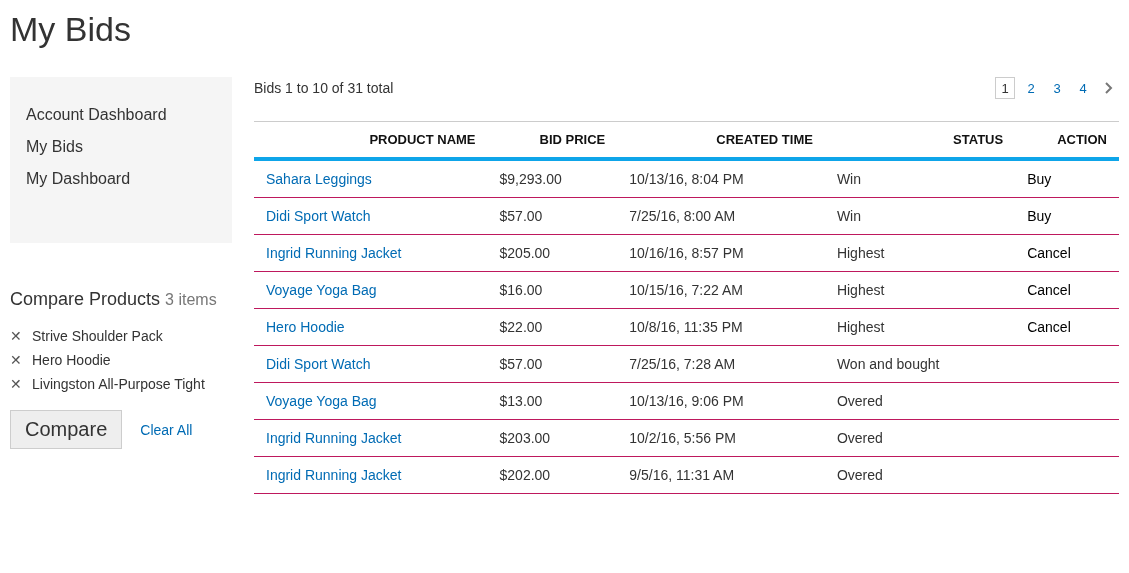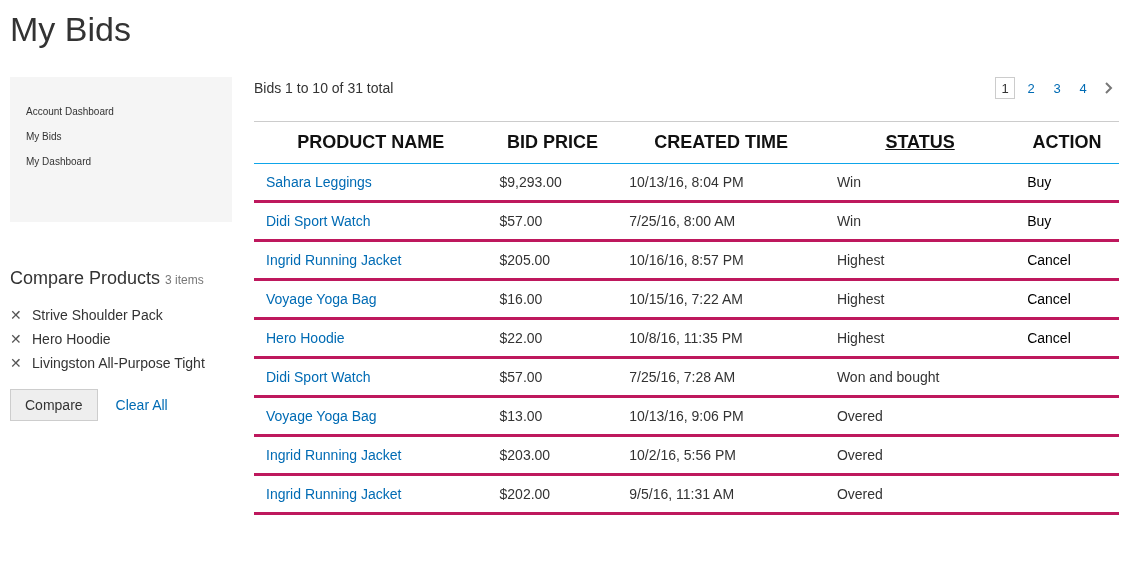--- a/index.html
+++ b/index.html
@@ -26,33 +26,33 @@
     width: 222px;
     flex: 0 0 222px;
   }
   .side-nav {
     background: #f5f5f5;
     padding: 22px 16px 48px 16px;
     margin-bottom: 46px;
   }
   .side-nav .nav-item {
     padding: 7px 0;
-    font-size: 10px;
+    font-size: 16px;
     color: #333;
     cursor: pointer;
   }
   .compare-block {}
   .compare-title {
     font-size: 18px;
     color: #333;
     font-weight: 400;
     margin: 0 0 14px 0;
   }
   .compare-title .count {
-    font-size: 12px;
+    font-size: 16px;
     color: #777;
   }
   .compare-item {
     display: flex;
     align-items: center;
     gap: 8px;
     padding: 4px 0;
     font-size: 14px;
     color: #333;
   }
@@ -70,21 +70,21 @@
   .compare-actions {
     margin-top: 14px;
     display: flex;
     align-items: center;
     gap: 18px;
   }
   .btn {
     background: #eeeeee;
     border: 1px solid #cdcdcd;
     padding: 7px 14px;
-    font-size: 14px;
+    font-size: 20px;
     color: #333;
     cursor: pointer;
   }
   .link {
     color: #006bb4;
     cursor: pointer;
   }
   .main {
     flex: 1;
   }
@@ -126,47 +126,47 @@
     height: 22px;
     display: inline-flex;
     align-items: center;
     justify-content: center;
   }
   table.data-table {
     width: 100%;
     border-collapse: collapse;
   }
   table.data-table thead th {
-    text-align: center;
+    text-align: right;
     font-weight: 700;
-    font-size: 18px;
+    font-size: 13px;
     padding: 10px 12px;
-    border-bottom: 1px solid #0ea5e9;
+    border-bottom: 4px solid #0ea5e9;
     border-top: 1px solid #ccc;
     color: #111;
   }
   table.data-table tbody td {
     padding: 10px 12px;
-    border-bottom: 3px solid #be185d;
+    border-bottom: 1px solid #be185d;
     font-size: 14px;
     color: #333;
     vertical-align: middle;
   }
   table.data-table tbody td .prod-link {
     color: #006bb4;
     cursor: pointer;
   }
   table.data-table tbody td .action-link {
     color: #000000;
     cursor: pointer;
   }
   .col-name { width: 27%; }
   .col-price { width: 15%; }
   .col-time { width: 24%; }
-  .col-status { width: 22%; text-decoration: underline; }
+  .col-status { width: 22%; }
   .col-action { width: 12%; }
 </style>
 </head>
 <body>
 
 <h1 class="page-title">My Bids</h1>
 
 <div class="layout">
 
   <div class="sidebar">

